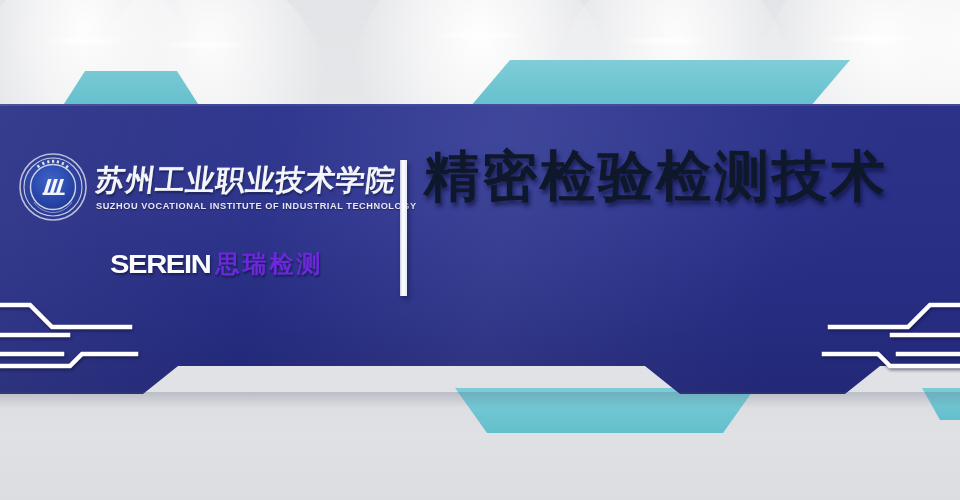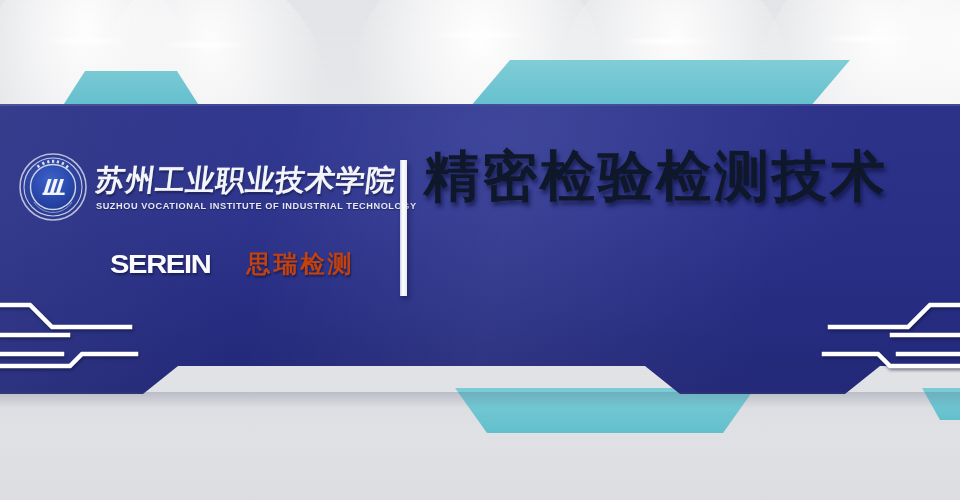--- a/index.html
+++ b/index.html
@@ -153,22 +153,22 @@
     color:#fbfbfe;
     transform:scaleX(1.12);
     transform-origin:left center;
     text-shadow:1px 2px 2px rgba(10,14,50,.55);
   }
   .serein-cn{
     font-family:Liberation Sans, sans-serif;
     font-weight:700;
     font-size:24px;
     letter-spacing:3px;
-    color:#c2410c;
-    margin-left:33px;
+    color:#6d28d9;
+    margin-left:2px;
     text-shadow:1px 2px 2px rgba(10,14,50,.55);
   }
 
   .divider{
     position:absolute;left:400px;top:56px;width:7px;height:136px;
     background:linear-gradient(90deg,#c9cde4 0%,#ffffff 40%,#e8eaf5 100%);
     box-shadow:2px 3px 5px rgba(10,14,50,.45);
   }
 
   .title{

